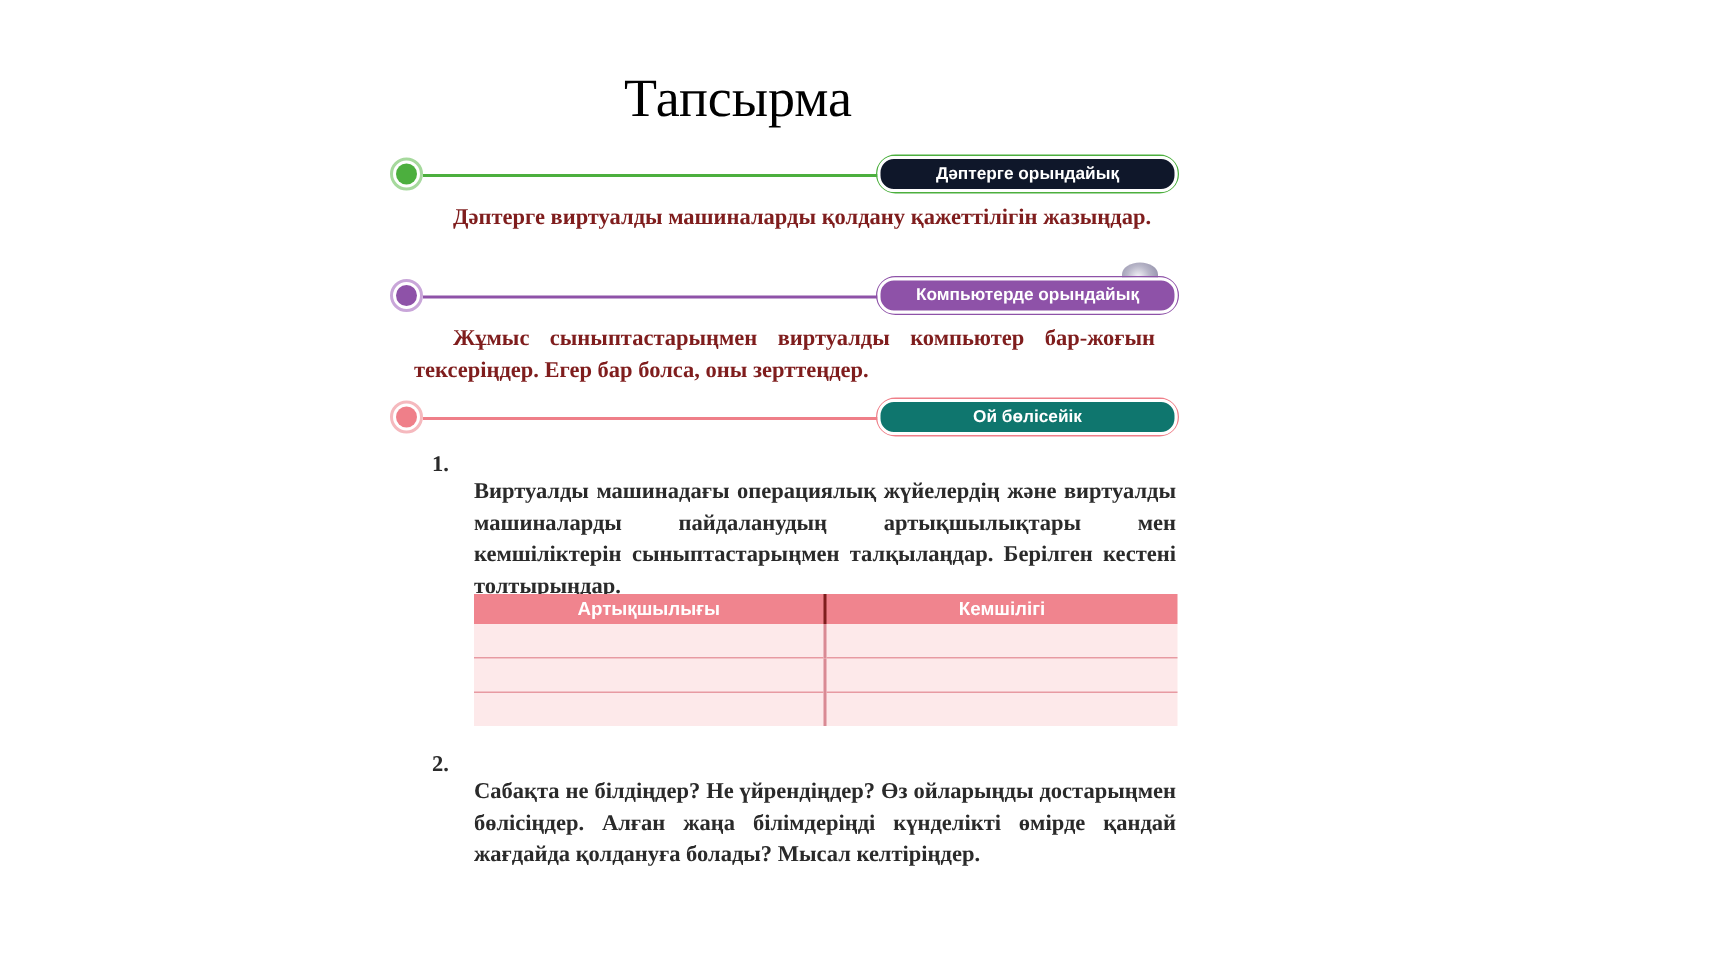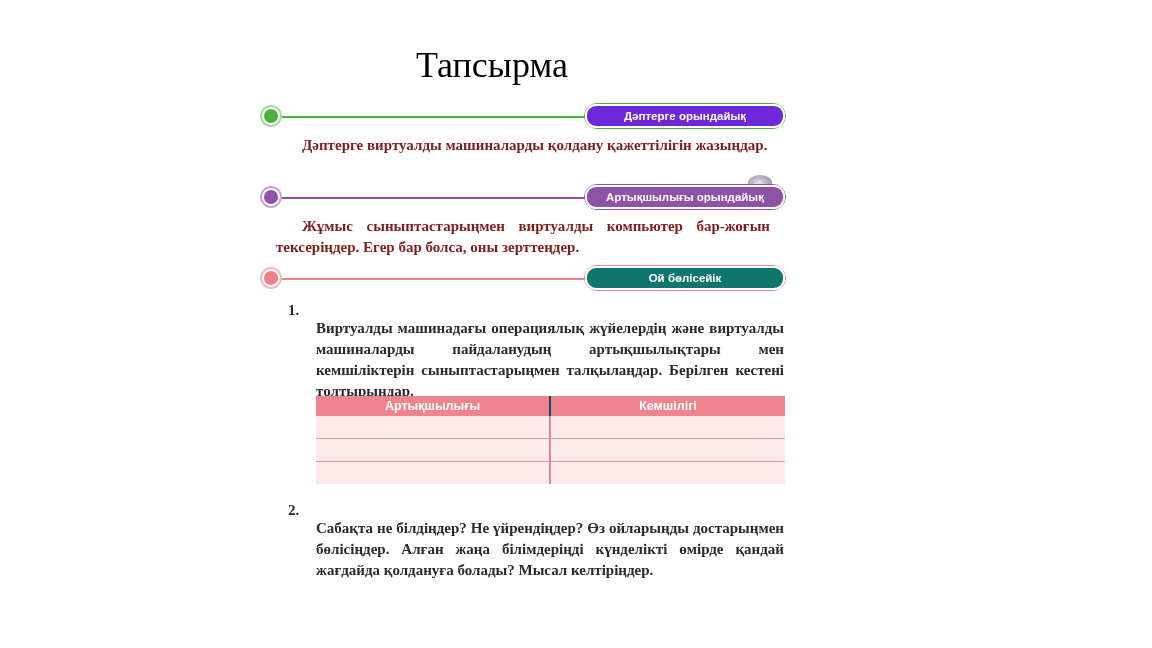--- a/index.html
+++ b/index.html
@@ -11,52 +11,52 @@
   .marker .dot { position:absolute; left:2px; top:2px; width:14px; height:14px; border-radius:50%; }
   .rule { position:absolute; left:24px; top:13px; height:1.5px; right:180px; }
   .pill { position:absolute; right:2px; top:2px; height:22px; width:198px; border-radius:11px; box-sizing:border-box; border:2px solid #fff; color:#fff; font-family:"Liberation Sans", sans-serif; font-weight:bold; font-size:11.5px; display:flex; align-items:center; justify-content:center; }
   .pill-wrap { position:absolute; right:0; top:0; height:26px; width:202px; border-radius:13px; border:1.5px solid; box-sizing:border-box; }
   .para { position:absolute; left:276px; width:494px; font-size:15px; line-height:21px; text-align:justify; font-weight:bold; color:#7f1d1d; }
   .para .indent { display:inline-block; width:26px; }
   .num { position:absolute; left:288px; font-size:15px; font-weight:bold; color:#2a2a2a; }
   .list-text { position:absolute; left:316px; width:468px; font-size:15px; line-height:21px; text-align:justify; font-weight:bold; color:#2a2a2a;margin-top:16px; }
   .table { position:absolute; left:316px; top:396px; width:469px; border-collapse:collapse; }
   .table th { background:#f0848e; color:#fff; font-family:"Liberation Sans", sans-serif; font-size:12.5px; font-weight:bold; height:20px; padding:0; }
-  .table th:first-child { border-right:2px solid #0c4a6e; width:233px; }
+  .table th:first-child { border-right:2px solid #7f1d1d; width:233px; }
   .table td { background:#fde9ea; height:22px; padding:0; border-top:1.5px solid #e79aa2; }
   .table tr:nth-child(2) td { border-top:none; }
   .table td:first-child { border-right:2px solid #d98a94; }
   .disc { position:absolute; left:748px; top:175px; width:24px; height:16px; border-radius:50% 50% 0 0; background:radial-gradient(circle at 45% 60%, #f4f4f8 0%, #b9b7c9 45%, #8a87a3 100%); }
 </style>
 </head>
 <body>
 
 <div class="title">
     <span>Тапсырма</span>
   </div>
 
 <div class="section-bar" style="top:103px;">
   <div class="marker" style="border-color:#a6d99d;">
       <div class="dot" style="background:#4caf3e;"></div>
     </div>
   <div class="rule" style="background:#4caf3e;"></div>
   <div class="pill-wrap" style="border-color:#4caf3e;">
-    <div class="pill" style="background:#6d28d9;right:0;top:0;width:100%;height:100%;">Дəптерге орындайық</div>
+    <div class="pill" style="background:#0f172a;right:0;top:0;width:100%;height:100%;">Дəптерге орындайық</div>
   </div>
 </div>
 <div class="para" style="top:135px;"><span class="indent"></span><span>Дəптерге виртуалды машиналарды қолдану қажеттілігін жазыңдар.</span></div>
 
 <div class="disc"></div>
 <div class="section-bar" style="top:184px;">
   <div class="marker" style="border-color:#c9a6d9;">
       <div class="dot" style="background:#8e52a8;"></div>
     </div>
   <div class="rule" style="background:#8e52a8;"></div>
   <div class="pill-wrap" style="border-color:#8e52a8;">
-    <div class="pill" style="background:#8e52a8;right:0;top:0;width:100%;height:100%;">Артықшылығы орындайық</div>
+    <div class="pill" style="background:#8e52a8;right:0;top:0;width:100%;height:100%;">Компьютерде орындайық</div>
   </div>
 </div>
 <div class="para" style="top:216px;"><span class="indent"></span><span>Жұмыс сыныптастарыңмен виртуалды компьютер бар-жоғын тексеріңдер. Егер бар болса, оны зерттеңдер.</span></div>
 
 <div class="section-bar" style="top:265px;">
   <div class="marker" style="border-color:#f5b9be;">
       <div class="dot" style="background:#ef7f89;"></div>
     </div>
   <div class="rule" style="background:#ef7f89;"></div>
   <div class="pill-wrap" style="border-color:#ef7f89;">

